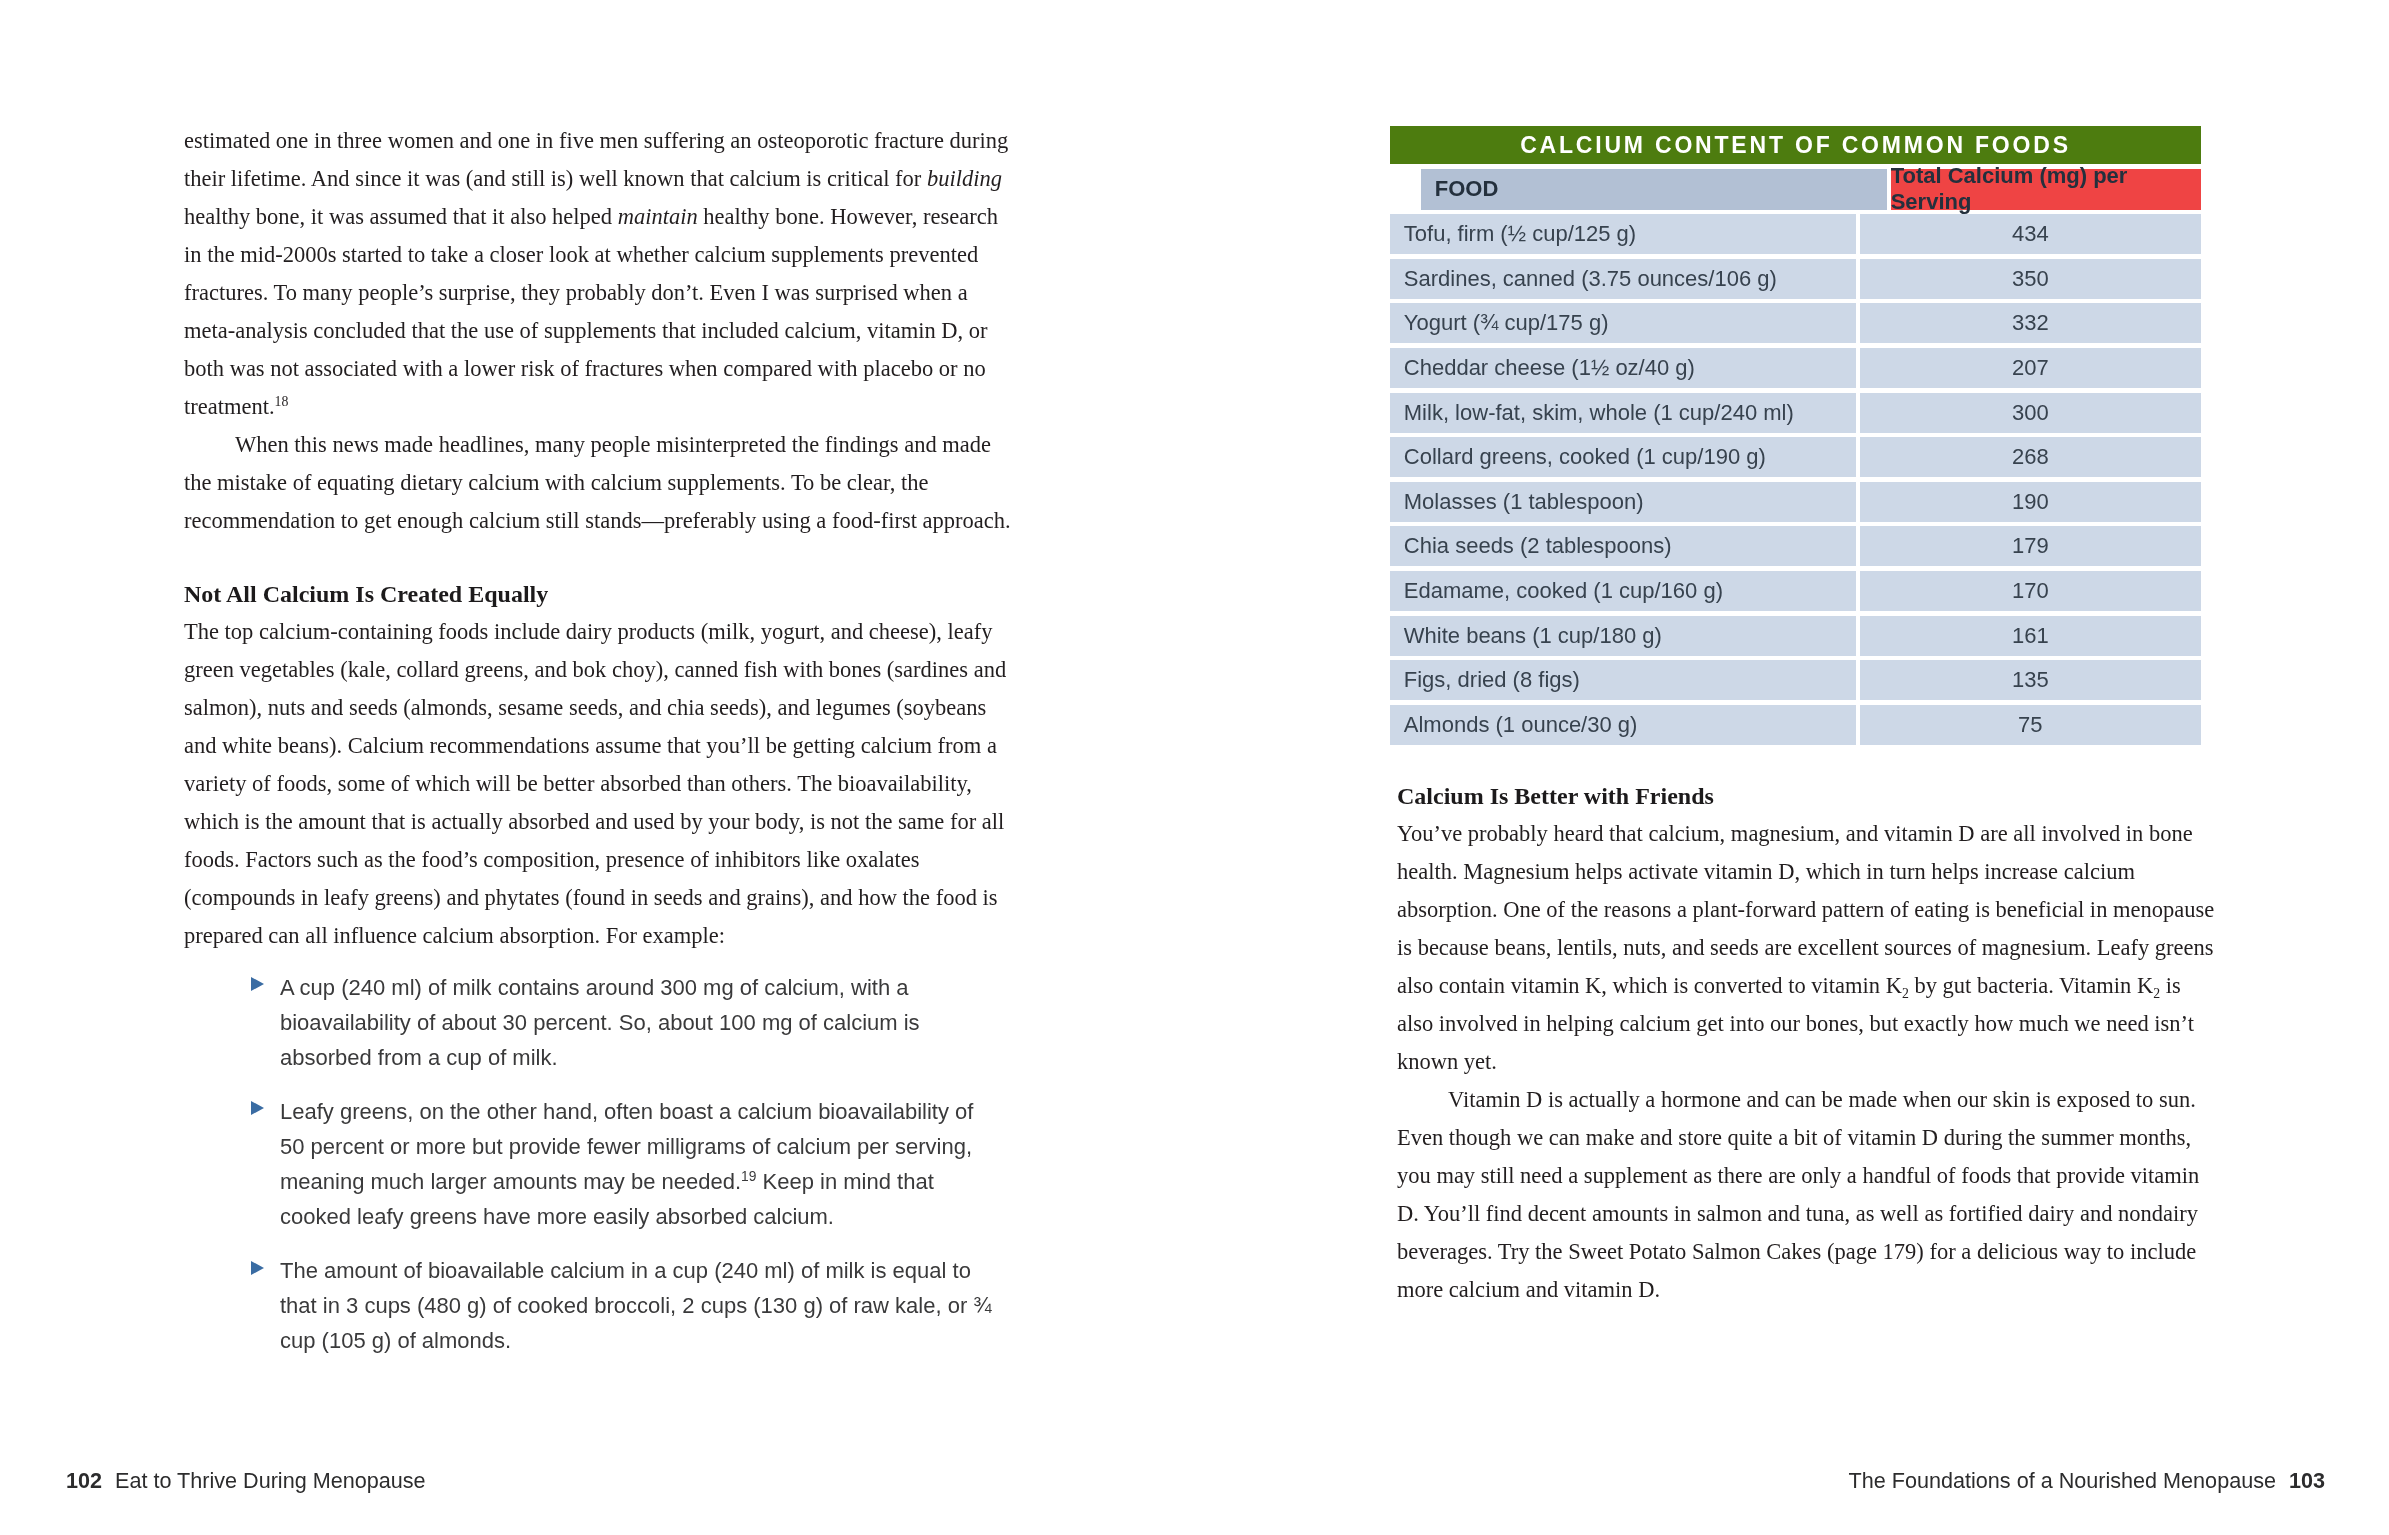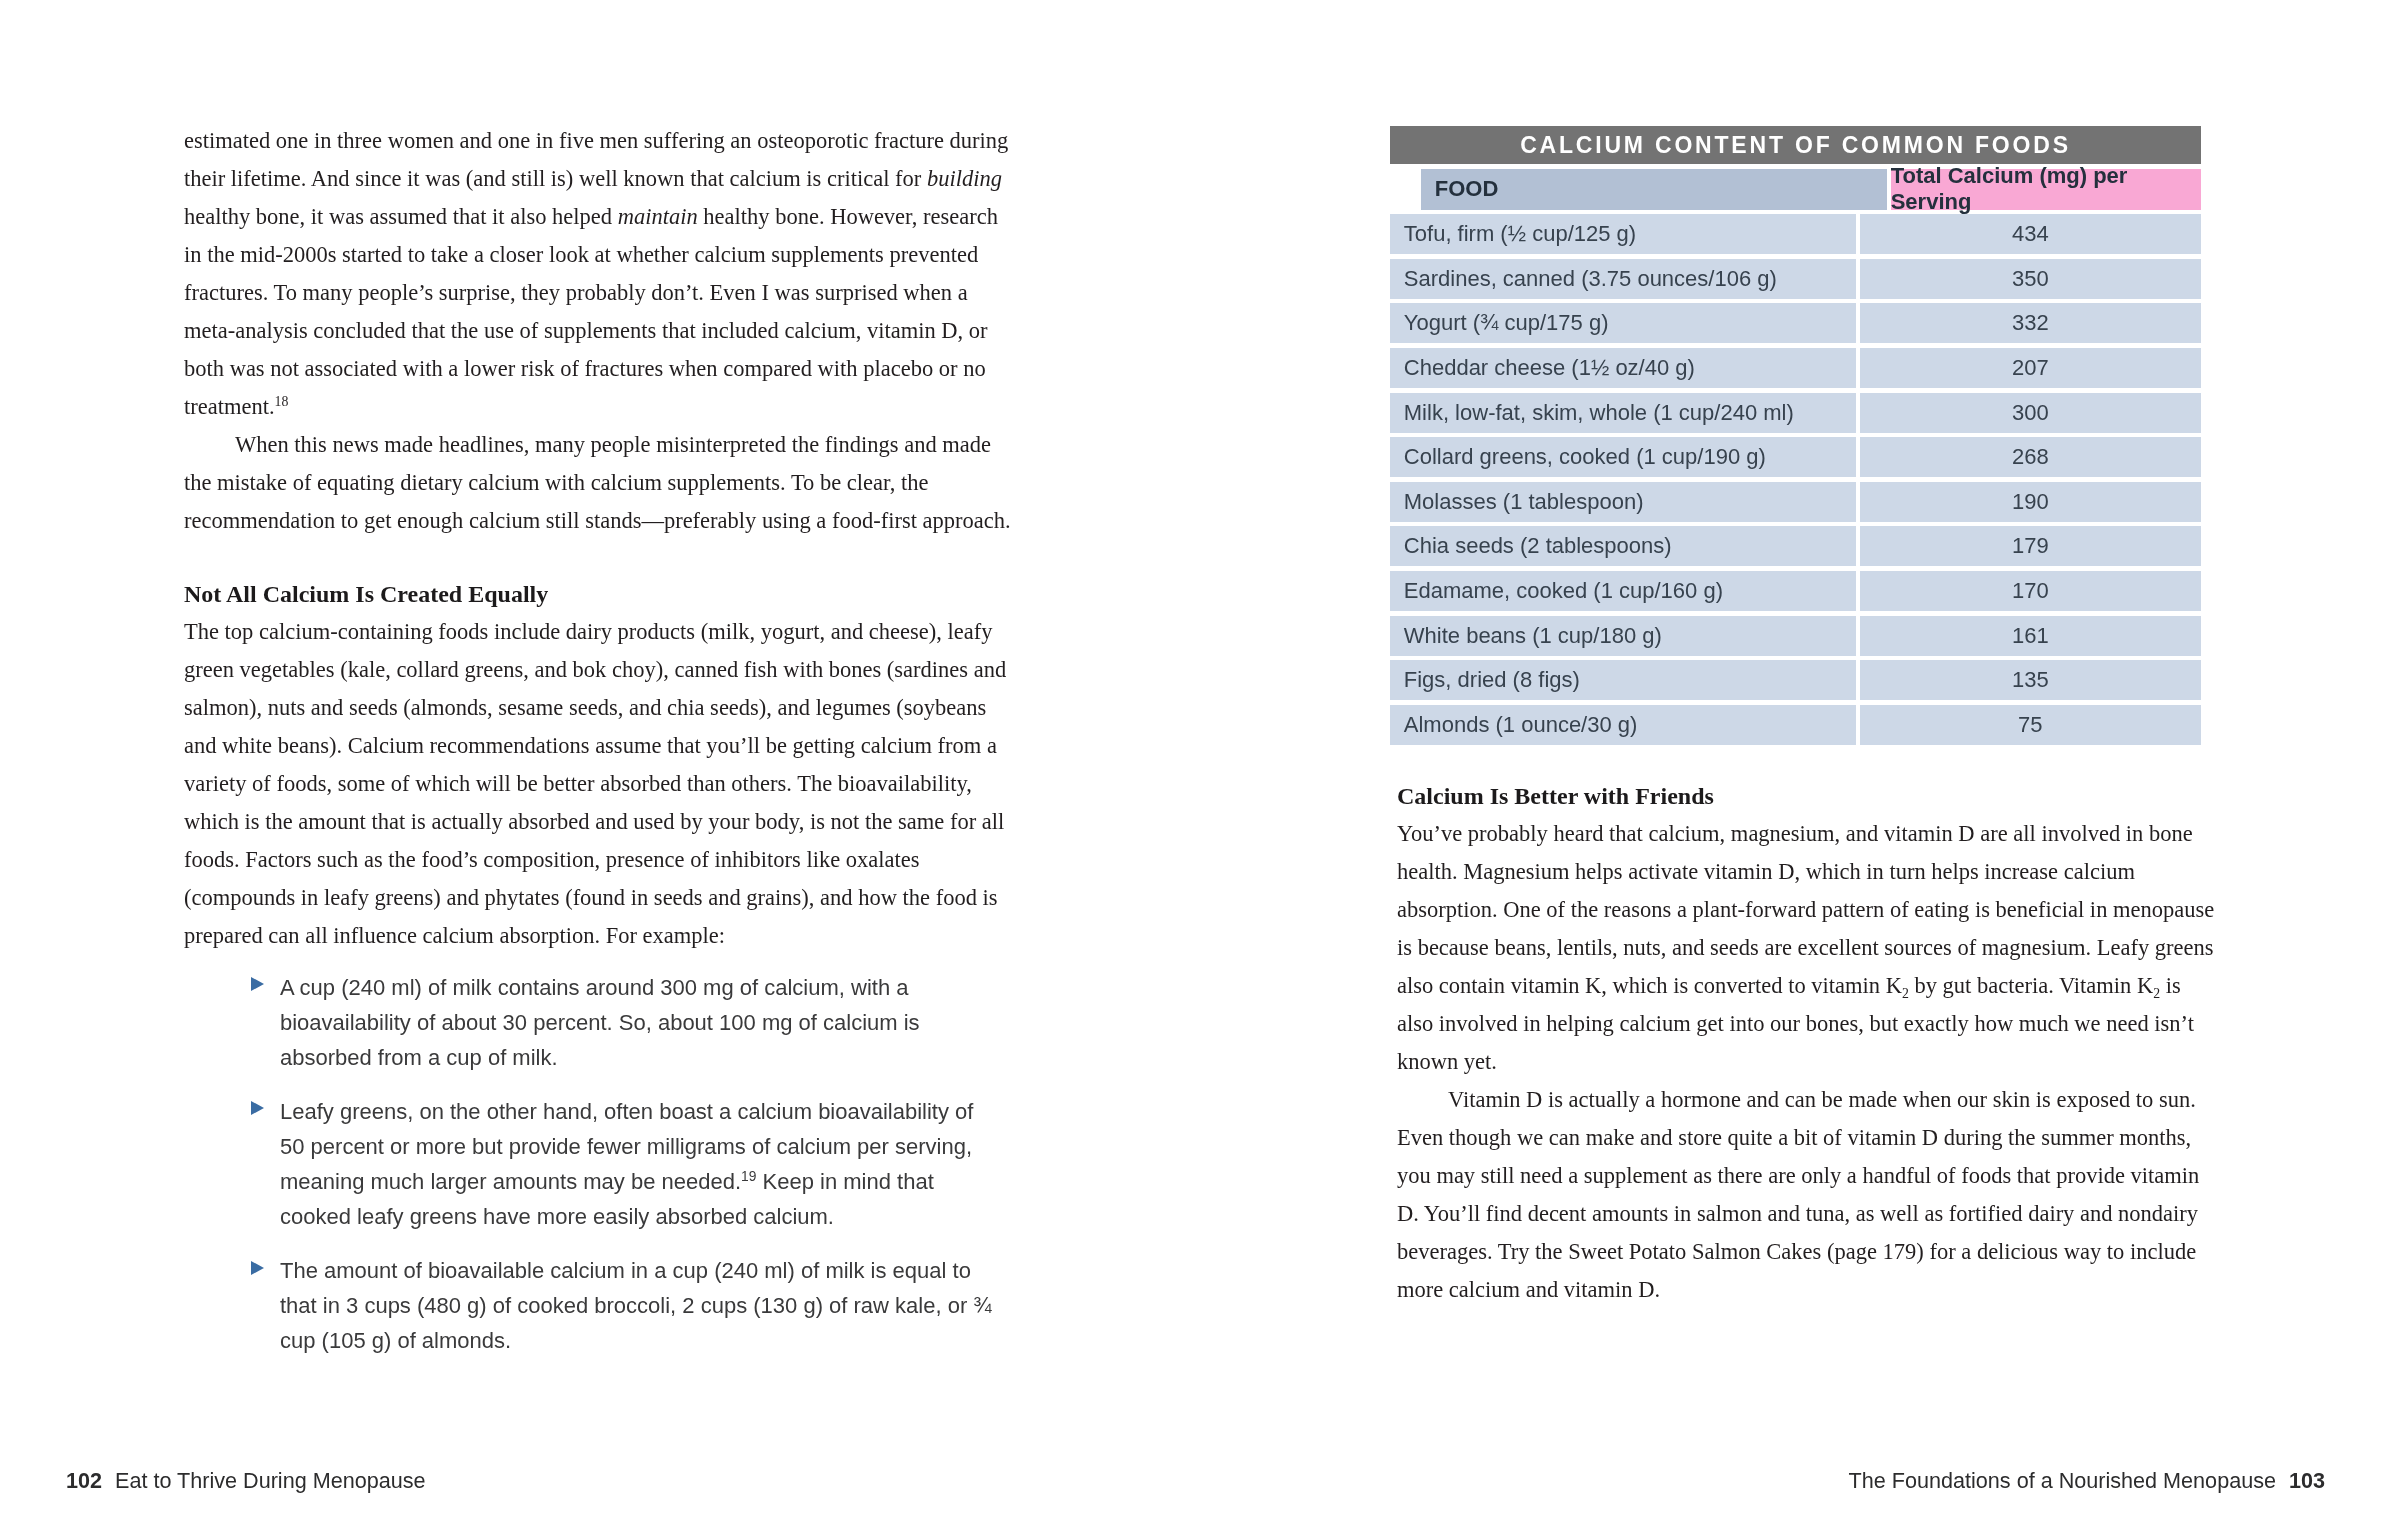--- a/index.html
+++ b/index.html
@@ -25,35 +25,35 @@
     line-height:35px; color:#3a3a3b;
   }
   .tri{
     position:absolute; left:-29px; top:7.4px; width:0; height:0;
     border:7.4px solid transparent; border-left:13px solid #3a6ca3;
   }
   
   .cal-table{position:absolute; left:1390px; top:126px; width:811px;
     font-family:"Liberation Sans", sans-serif;}
   .t-title{
-    height:38px; background:#737373; color:#ffffff; font-weight:bold;
+    height:38px; background:#4d7c0f; color:#ffffff; font-weight:bold;
     font-size:23px; letter-spacing:2.8px; display:flex; align-items:center;
     justify-content:center;
   }
   .t-row{display:flex; margin-top:4.6px;}
   .t-food{
     width:466px; padding-left:13.8px; box-sizing:border-box;
     display:flex; align-items:center; font-size:22px; color:#37424e;
   }
   .t-val{
     flex:1; margin-left:3.7px; display:flex; align-items:center;
     justify-content:center; font-size:22px; color:#37424e;
   }
   .t-head .t-food,.t-head .t-val{font-weight:bold; color:#24303d;}
-  .t-head .t-food,.t-head .t-val{background:#f9a8d4;}
+  .t-head .t-food,.t-head .t-val{background:#ef4444;}
   .t-head{height:41px;padding-left:31px;}
   .t-head .t-food,.t-head .t-val{height:41px;}
   .d-row{height:40px;}
   .d-row .t-food,.d-row .t-val{background:#cdd8e7; height:40px;}
   .t-head .t-food{background:#b2c0d4;}
   
   .body-right{position:absolute; left:1397px; top:777px; width:818px;}
   .body-right .sec-heading{margin:0;}
   
   .footer{

